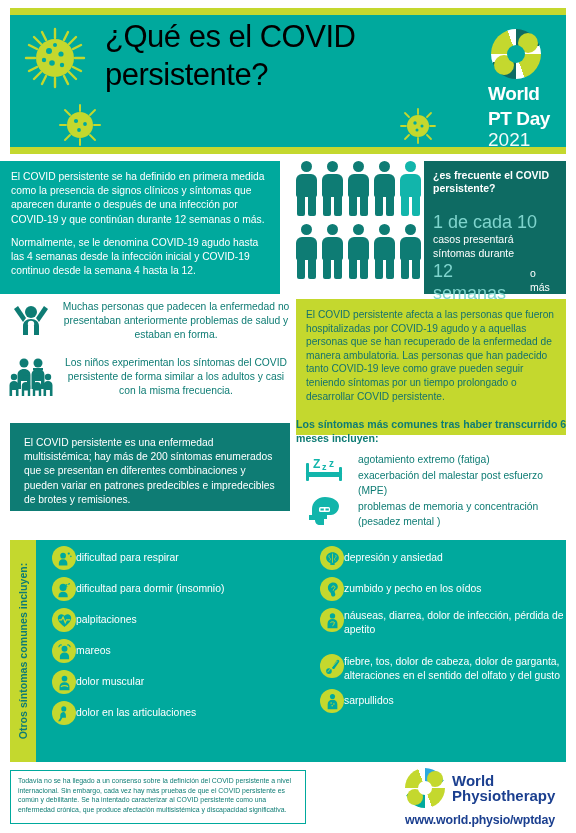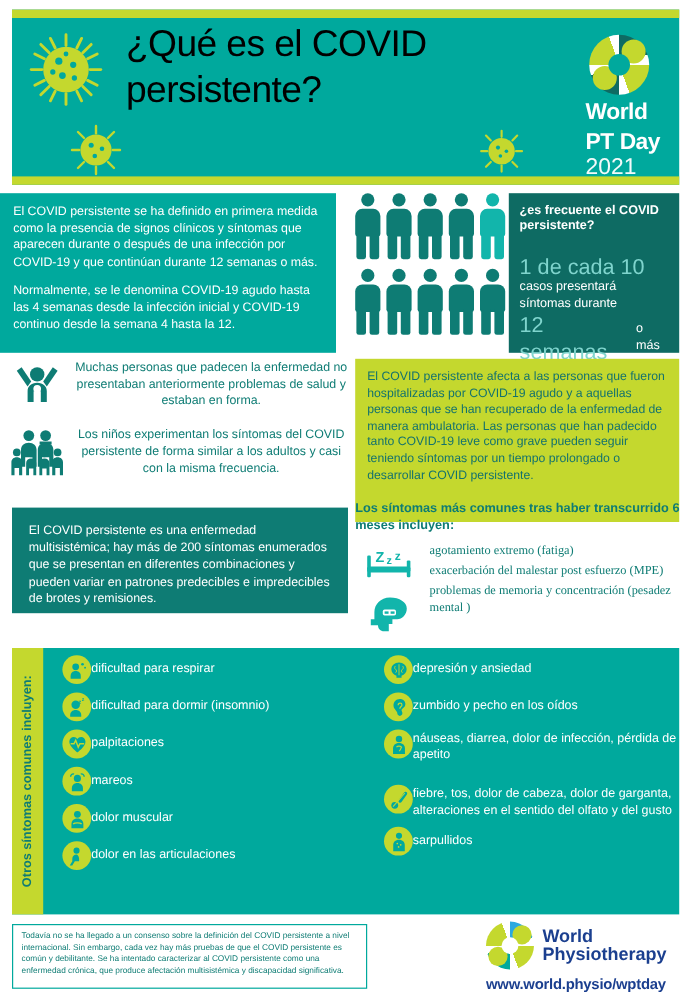--- a/index.html
+++ b/index.html
@@ -83,21 +83,21 @@
   .box-multi{
     position:absolute;left:10px;top:423px;width:280px;height:88px;
     background:#0e7c74;color:#ffffff;box-sizing:border-box;padding:13px 14px;
     font-size:10.3px;line-height:14.2px;
   }
   .six-month{position:absolute;left:296px;top:418px;width:272px;}
   .sm-title{color:#0e7c74;font-weight:bold;font-size:10.6px;line-height:13.5px;margin-bottom:8px;}
   .sm-rows{display:flex;gap:6px;}
   .sm-icons{flex:0 0 56px;display:flex;flex-direction:column;gap:6px;align-items:center;padding-top:2px;}
   .sm-list{flex:1;color:#0e7c74;font-size:10.3px;line-height:14.4px;}
-  .sm-list div{margin-bottom:2px;font-family:Liberation Serif, serif;}
+  .sm-list div{margin-bottom:2px;}
 
   
   .sym-panel{position:absolute;left:10px;top:540px;width:556px;height:222px;background:#00a99d;}
   .sym-side{
     position:absolute;left:0;top:0;width:26px;height:222px;background:#c4d82e;
   }
   .sym-side span{
     position:absolute;left:50%;top:50%;
     transform:translate(-50%,-50%) rotate(-90deg);
     white-space:nowrap;color:#0e7c74;font-weight:bold;font-size:10.6px;

